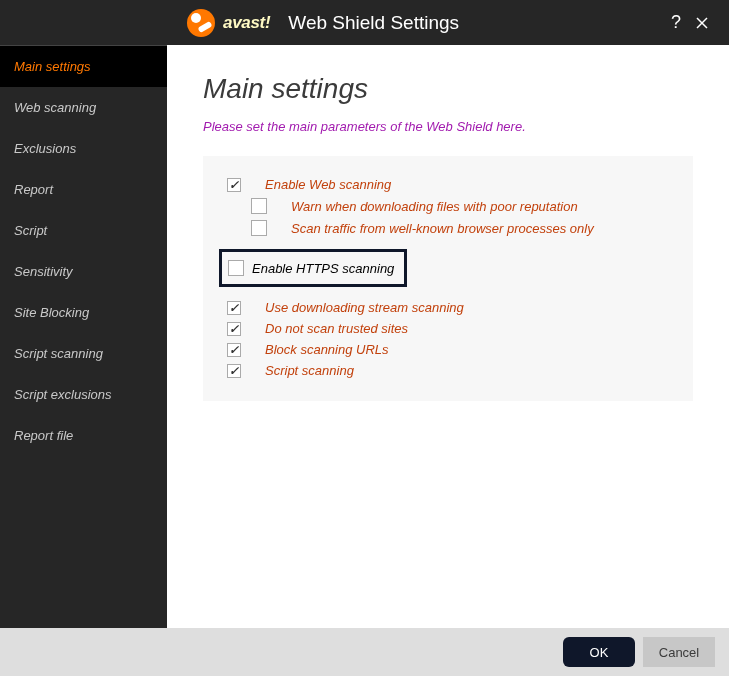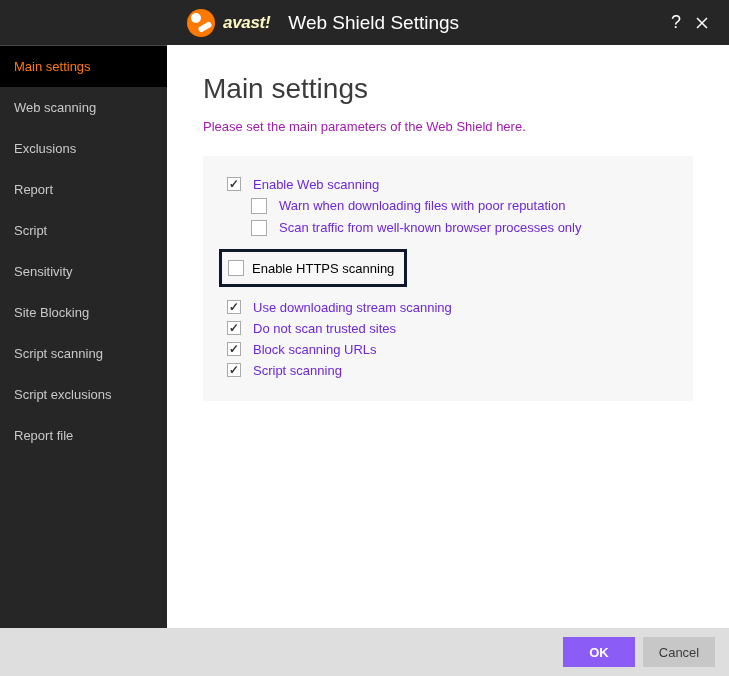--- a/index.html
+++ b/index.html
@@ -87,20 +87,21 @@
       color: #fff;
       display: flex;
       align-items: center;
       justify-content: center;
       cursor: pointer;
       font-size: 18px;
     }
     .container {
       display: flex;
       height: calc(100% - 45px - 48px);
+      font-style: italic;
     }
     .sidebar {
       width: 167px;
       background: #262626;
       color: #bdbdbd;
     }
     .sidebar .nav-item {
       padding: 13px 14px;
       cursor: pointer;
       font-size: 13px;
@@ -127,23 +128,24 @@
       font-size: 13px;
       color: #a21caf;
       margin-bottom: 22px;
     }
     .panel {
       background: #f7f7f7;
       padding: 18px 24px 20px 24px;
     }
     .chk-row {
       display: flex;
-      gap: 12px;
+      align-items: center;
+      gap: 24px;
       padding: 3px 0;
-      color: #6d28d9;
+      color: #c2410c;
     }
     .chk-row.indent {
       padding-left: 24px;
     }
     .chk-box {
       width: 14px;
       height: 14px;
       border: 1px solid #aaa;
       background: #fff;
       display: inline-flex;
@@ -191,23 +193,24 @@
       background: #c7c7c7;
       color: #3b3b3b;
       font-size: 13px;
       cursor: pointer;
       display: inline-flex;
       align-items: center;
       justify-content: center;
       padding: 0 14px;
     }
     .btn.primary {
-      background: #8b5cf6;
-      color: #fff;
-      font-weight: 700;
+      background: #0f172a;
+      color: #fff;
+      font-weight: 400;
+      border-radius: 6px;
     }
   </style>
 </head>
 <body>
 
 <div class="titlebar">
   <div class="sidebar-spacer"></div>
   <div class="logo-wrap">
     <span class="logo-icon"></span>
     <span class="brand-text">avast!</span>

